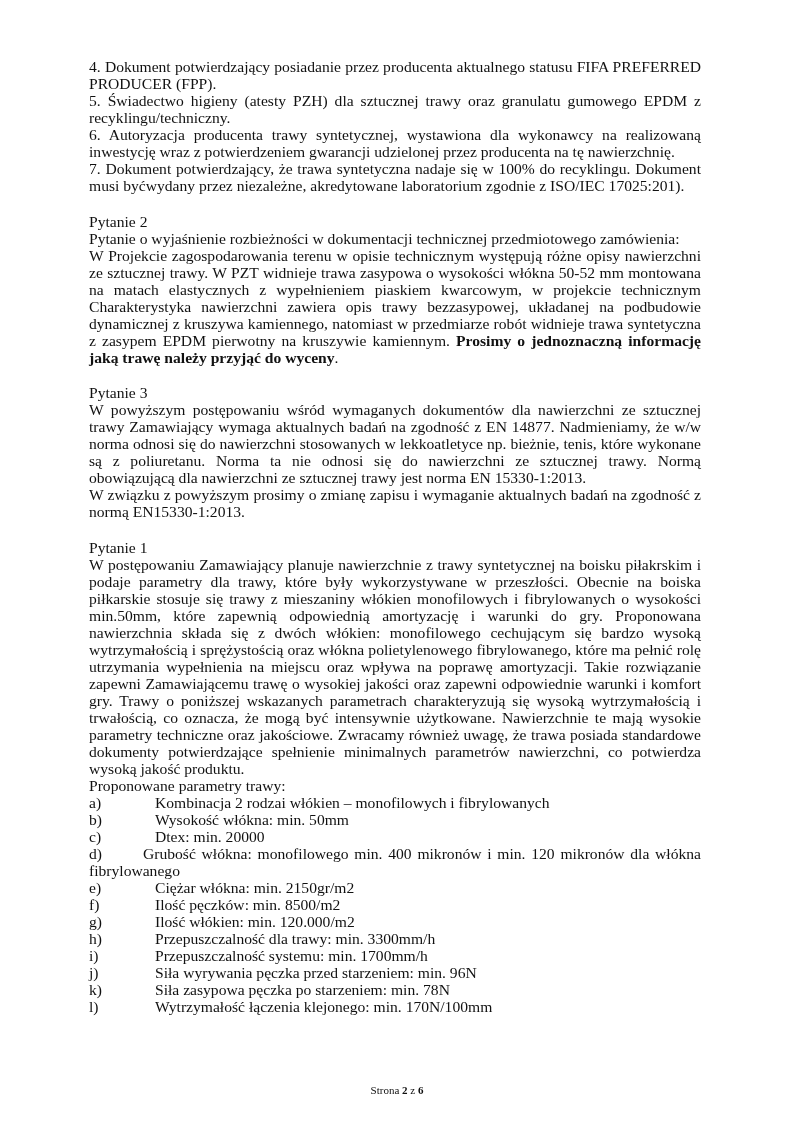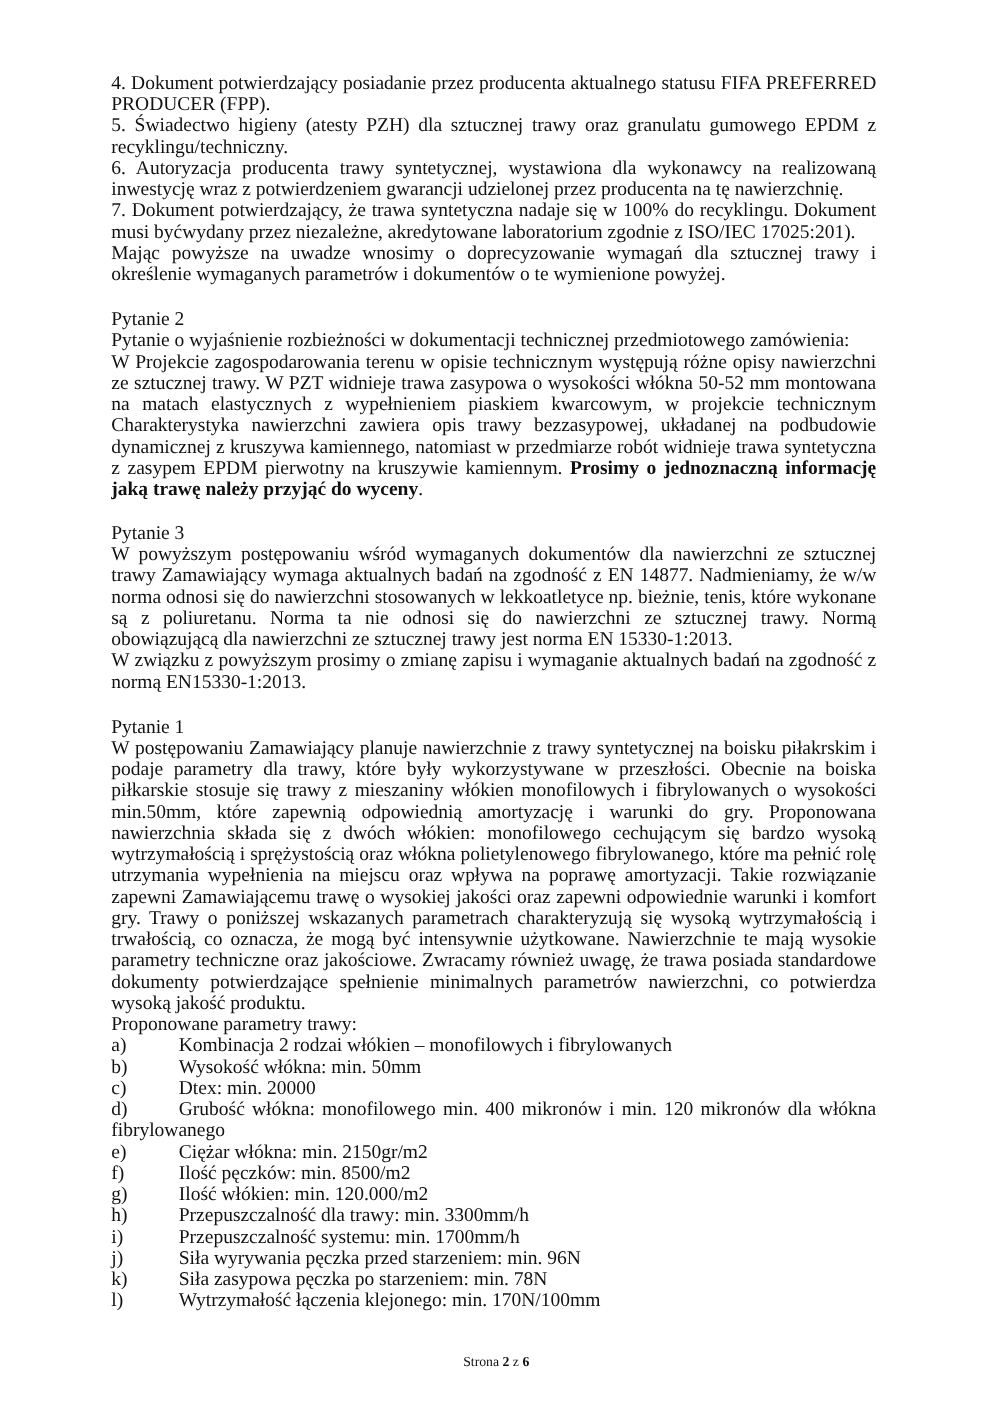--- a/index.html
+++ b/index.html
@@ -13,21 +13,21 @@
     font-size: 15.6px;
     line-height: 17px;
     color: #111111;
   }
   .p { margin: 0; text-align: justify; }
   .blank { height: 18.6px; }
   .h { font-weight: normal; margin: 0; }
   .b { font-weight: bold; }
   .li { display: flex; margin: 0; }
   .li .lbl { width: 54px; flex: 0 0 54px; }
-  .li .txt { flex: 1; text-align: justify; }
+  .li .txt { flex: 1; text-align: justify; margin-left: 12px; }
   .li-wrap { margin: 0; text-align: justify; }
   .li-wrap .lbl { display: inline-block; width: 54px; }
   .footer {
     position: absolute;
     top: 1084px;
     left: 0;
     width: 794px;
     text-align: center;
     font-family: "Liberation Serif", "DejaVu Serif", serif;
     font-size: 11px;
@@ -36,21 +36,20 @@
 </style>
 </head>
 <body>
 
 <div class="page">
 
   <p class="p">4. Dokument potwierdzający posiadanie przez producenta aktualnego statusu FIFA PREFERRED PRODUCER (FPP).</p>
   <p class="p">5. Świadectwo higieny (atesty PZH) dla sztucznej trawy oraz granulatu gumowego EPDM z recyklingu/techniczny.</p>
   <p class="p">6. Autoryzacja producenta trawy syntetycznej, wystawiona dla wykonawcy na realizowaną inwestycję wraz z potwierdzeniem gwarancji udzielonej przez producenta na tę nawierzchnię.</p>
   <p class="p">7. Dokument potwierdzający, że trawa syntetyczna nadaje się w 100% do recyklingu. Dokument musi byćwydany przez niezależne, akredytowane laboratorium zgodnie z ISO/IEC 17025:201).</p>
-  <p class="p">Mając powyższe na uwadze wnosimy o doprecyzowanie wymagań dla sztucznej trawy i określenie wymaganych parametrów i dokumentów o te wymienione powyżej.</p>
   <div class="blank"></div>
 
   <p class="h">Pytanie 2</p>
   <p class="p">Pytanie o wyjaśnienie rozbieżności w dokumentacji technicznej przedmiotowego zamówienia:</p>
   <p class="p"><span>W Projekcie zagospodarowania terenu w opisie technicznym występują różne opisy nawierzchni ze sztucznej trawy. W PZT widnieje trawa zasypowa o wysokości włókna 50-52 mm montowana na matach elastycznych z wypełnieniem piaskiem kwarcowym, w projekcie technicznym Charakterystyka nawierzchni zawiera opis trawy bezzasypowej, układanej na podbudowie dynamicznej z kruszywa kamiennego, natomiast w przedmiarze robót widnieje trawa syntetyczna z zasypem EPDM pierwotny na kruszywie kamiennym. </span><span class="b">Prosimy o jednoznaczną informację jaką trawę należy przyjąć do wyceny</span><span>.</span></p>
   <div class="blank"></div>
 
   <p class="h">Pytanie 3</p>
   <p class="p">W powyższym postępowaniu wśród wymaganych dokumentów dla nawierzchni ze sztucznej trawy Zamawiający wymaga aktualnych badań na zgodność z EN 14877. Nadmieniamy, że w/w norma odnosi się do nawierzchni stosowanych w lekkoatletyce np. bieżnie, tenis, które wykonane są z poliuretanu. Norma ta nie odnosi się do nawierzchni ze sztucznej trawy. Normą obowiązującą dla nawierzchni ze sztucznej trawy jest norma EN 15330-1:2013.</p>
   <p class="p">W związku z powyższym prosimy o zmianę zapisu i wymaganie aktualnych badań na zgodność z normą EN15330-1:2013.</p>

